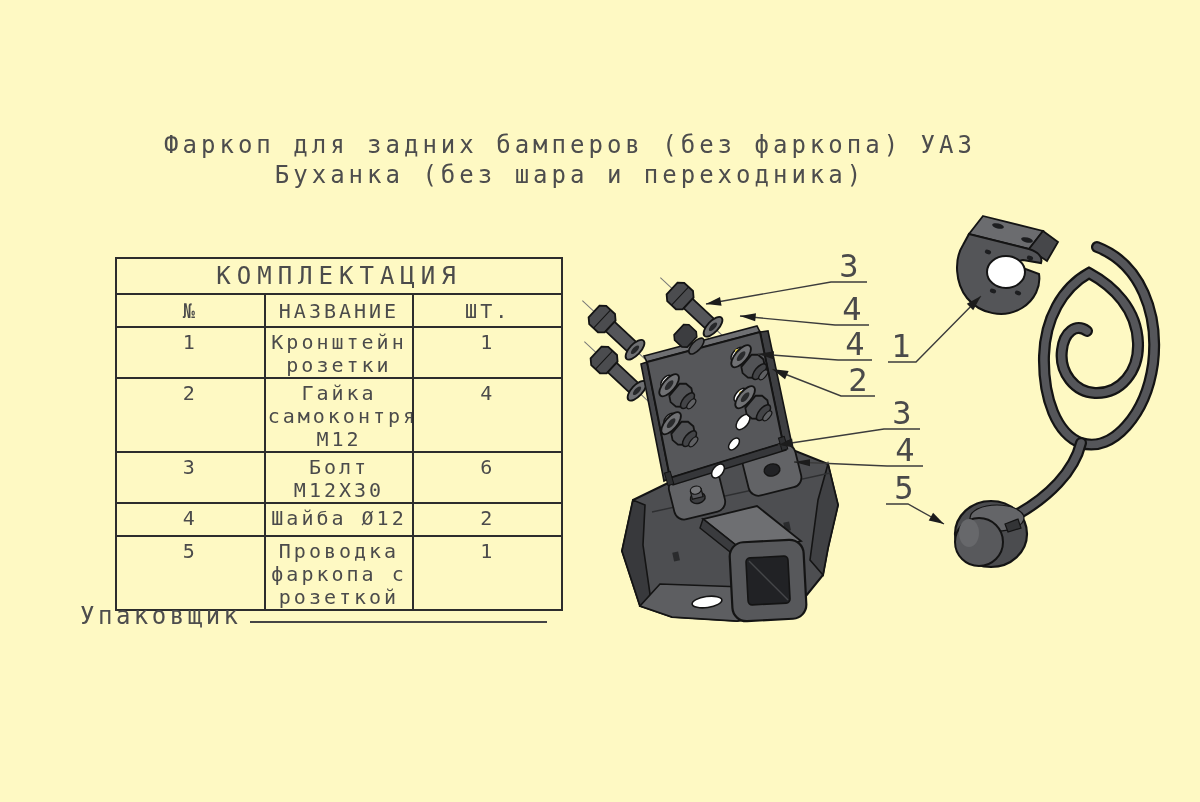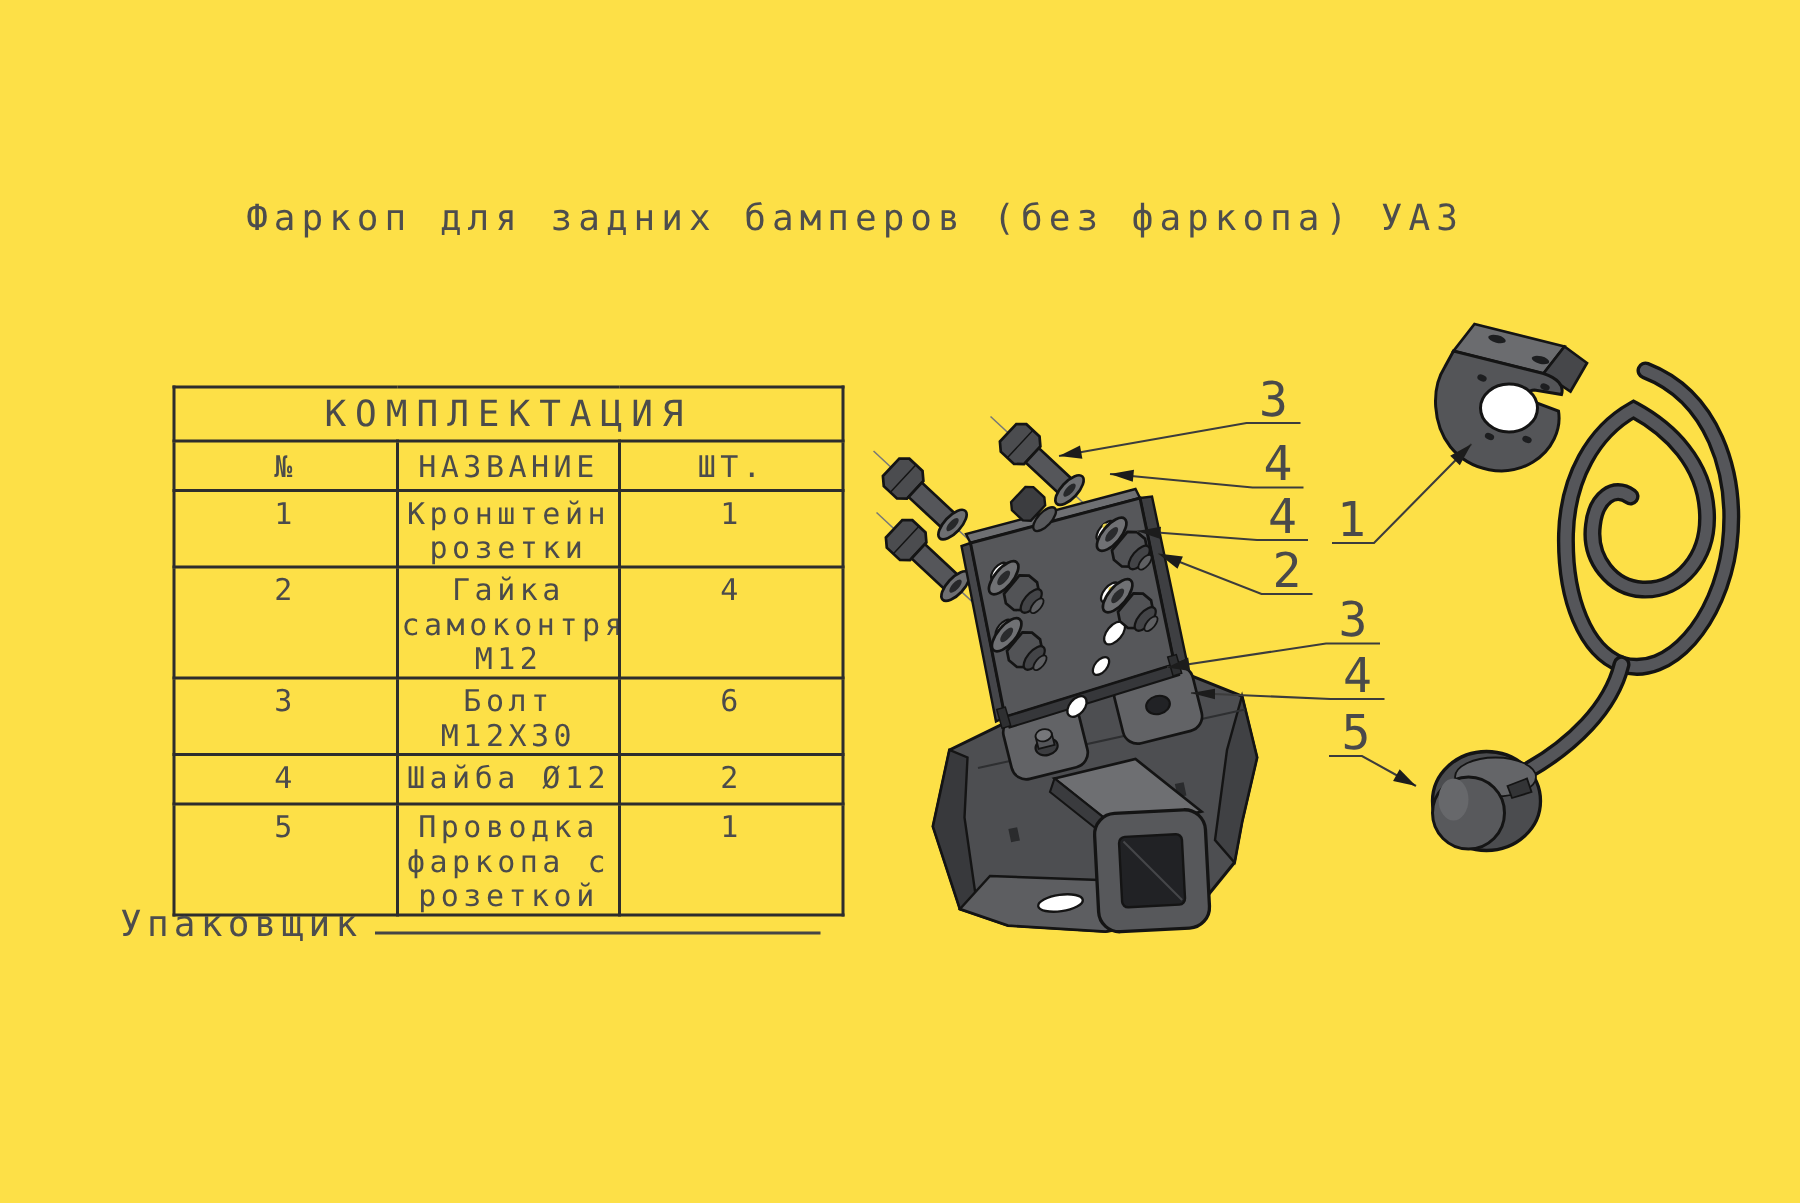--- a/index.html
+++ b/index.html
@@ -1,17 +1,17 @@
 <!DOCTYPE html>
 <html><head>
 <meta charset="utf-8">
 <style>
   html,body{margin:0;padding:0;background:#ffffff;}
   .sheet{
-    position:relative;width:1200px;height:802px;background:#fde047;overflow:hidden;
+    position:relative;width:1200px;height:802px;background:#fef9c3;overflow:hidden;
     font-family:"DejaVu Sans Mono",monospace;color:#4a4a4a;
   }
   
   .title-block{
     position:absolute;left:150px;top:130px;width:840px;text-align:center;
     font-size:24px;line-height:30px;letter-spacing:4px;color:#4d4d4d;white-space:nowrap;
   }
   
   .parts-table{
     position:absolute;left:115px;top:257px;width:448px;
@@ -45,20 +45,21 @@
   .diagram{position:absolute;left:560px;top:190px;width:640px;height:460px;}
   .cad-num{font-family:"DejaVu Sans Mono",monospace;font-size:32px;fill:#4a4a4a;}
 </style>
 </head>
 <body>
 
 <div class="sheet">
 
   <div class="title-block">
     <div>Фаркоп для задних бамперов (без фаркопа) УАЗ</div>
+    <div>Буханка (без шара и переходника)</div>
   </div>
 
   <table class="parts-table">
     <tbody>
         <tr class="t-title">
       <td colspan="3">КОМПЛЕКТАЦИЯ</td>
     </tr>
     <tr class="t-head">
       <td class="col-num">№</td>
       <td class="col-name">НАЗВАНИЕ</td>

